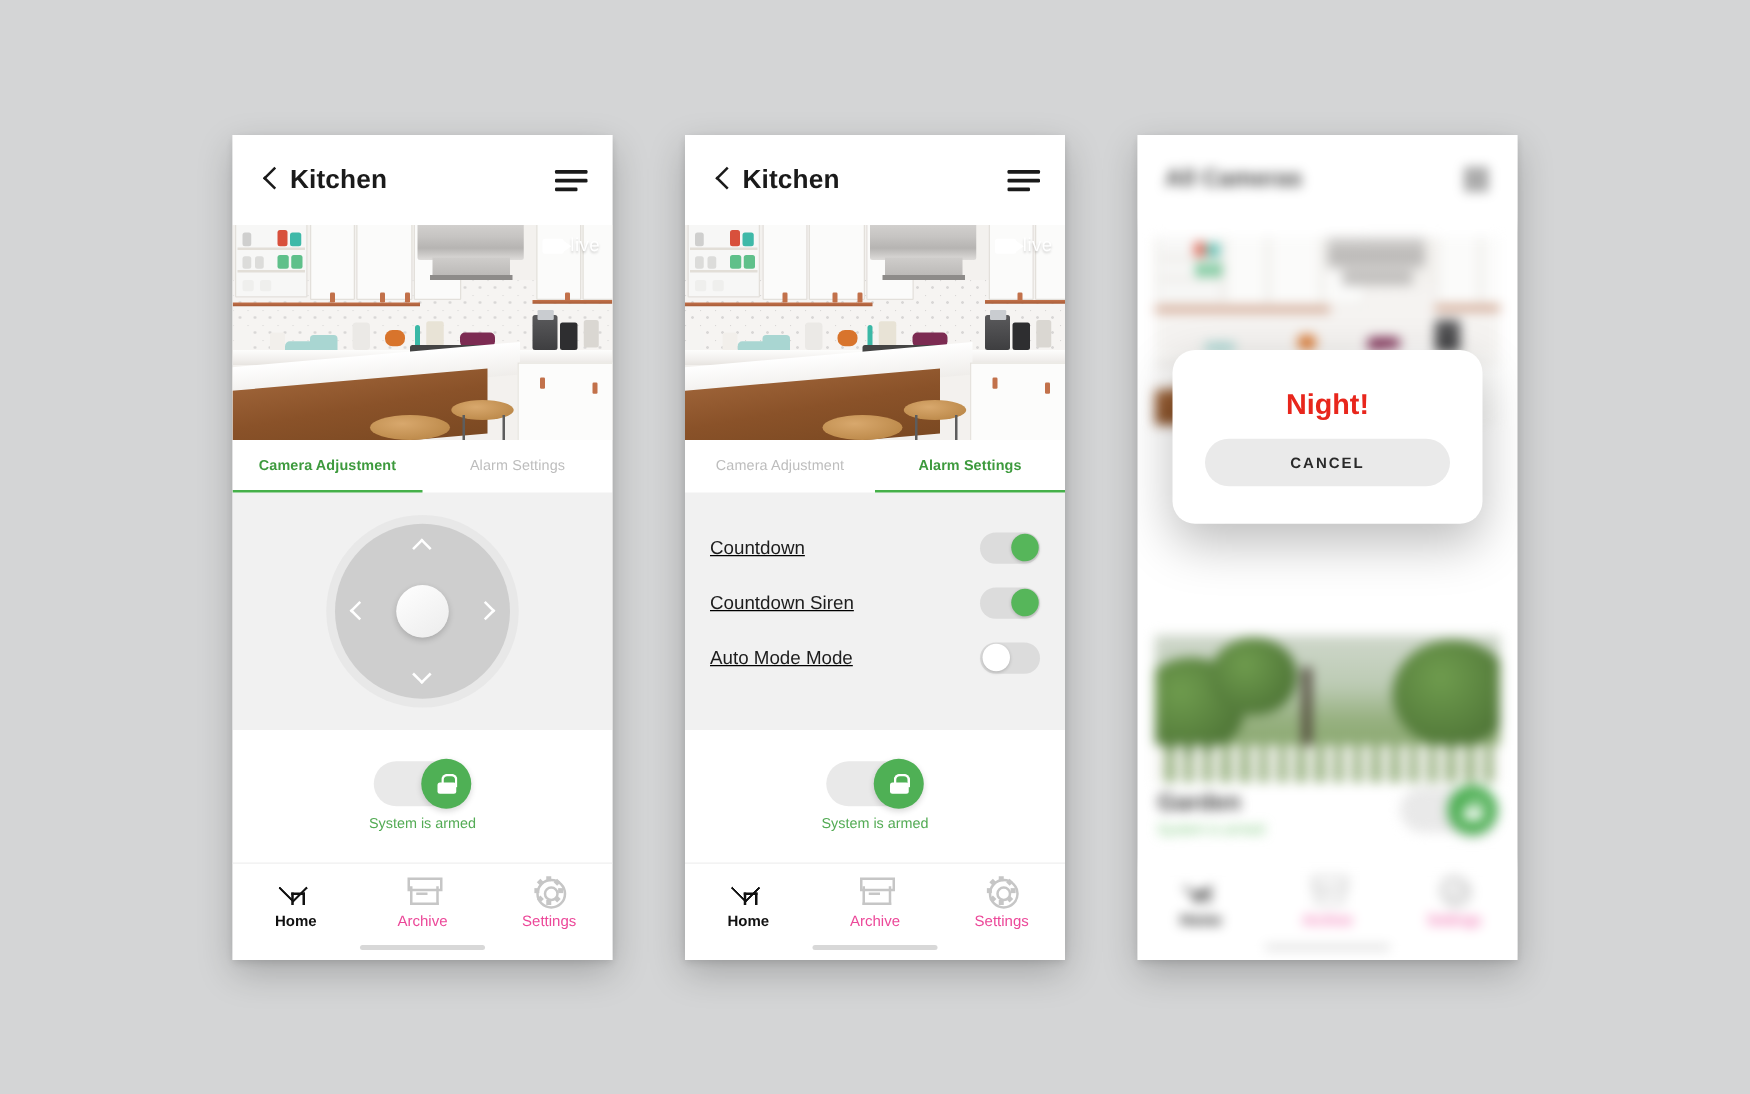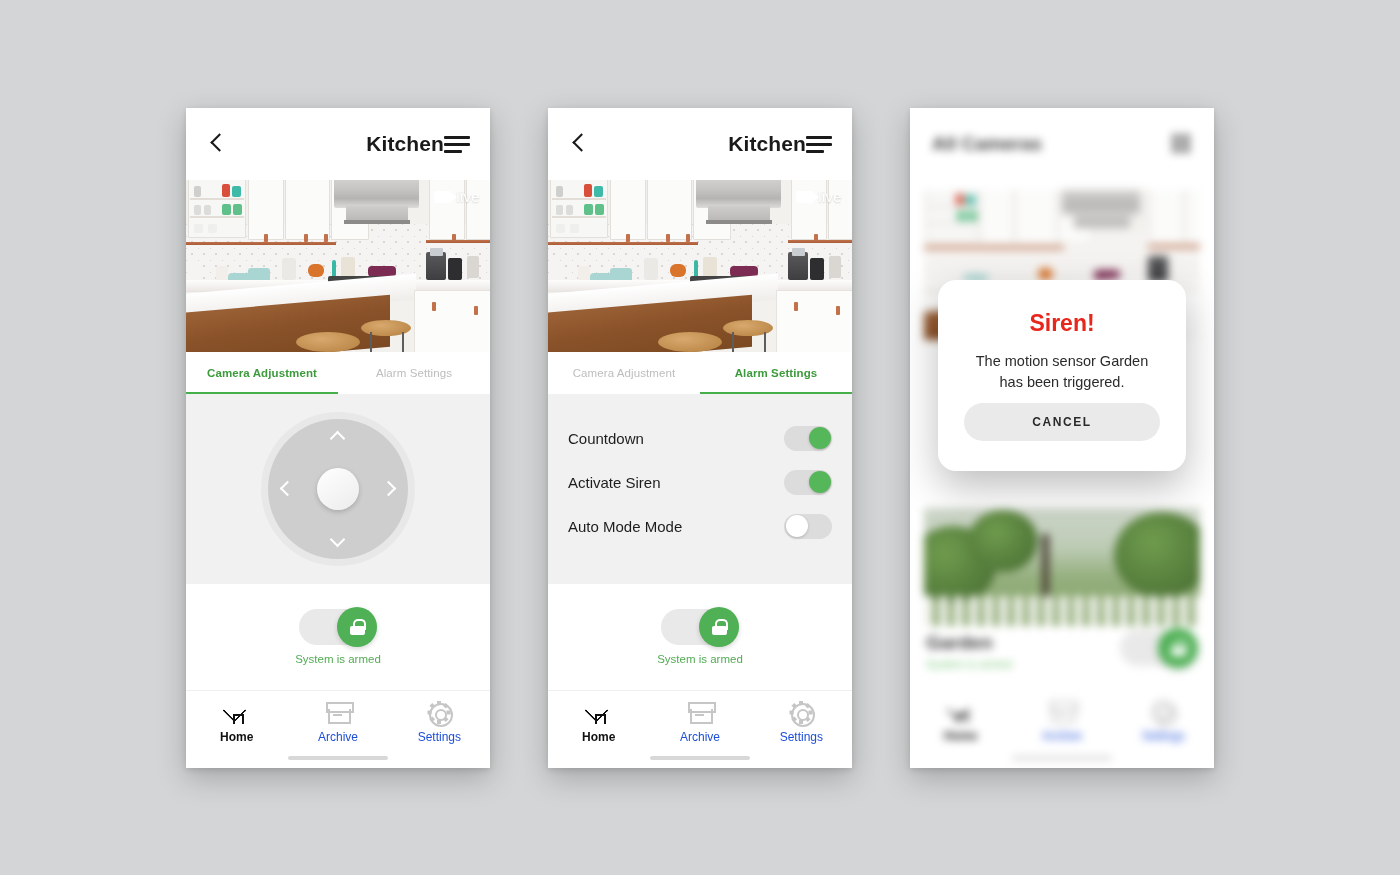--- a/index.html
+++ b/index.html
@@ -36,21 +36,21 @@
   }
   .back-btn::before {
     content: ""; position: absolute;
     left: 7px; top: 5px;
     width: 11px; height: 11px;
     border-left: 2.4px solid #1a1a1a;
     border-bottom: 2.4px solid #1a1a1a;
     transform: rotate(45deg);
   }
   .header-title {
-    flex: 1; text-align: right;
+    flex: 1; text-align: left;
     font-size: 21px; font-weight: bold; color: #1a1a1a;
     letter-spacing: .1px;
   }
   .menu-btn {
     width: 26px; height: 26px; flex: 0 0 26px;
     display: flex; flex-direction: column; justify-content: center;
     gap: 4px; cursor: pointer;
   }
   .menu-btn i { display: block; height: 3px; background: #1a1a1a; border-radius: 1px; }
   .menu-btn i:nth-child(1) { width: 26px; }
@@ -141,21 +141,21 @@
     font-size: 11.5px; cursor: pointer; position: relative;
     color: #bdbdbd; letter-spacing: .1px;
   }
   .tab.active { color: #3d9a3d; font-weight: bold; }
   .tab.active::after {
     content: ""; position: absolute; left: 0; right: 0; bottom: 0;
     height: 2.5px; background: #45b049;
   }
 
   
-  .panel { background: #f1f1f1; }
+  .panel { background: #f1f1f1; text-decoration: underline; }
   .panel-dpad { height: 190px; display: flex; align-items: center; justify-content: center; }
 
   .dpad {
     width: 140px; height: 140px; border-radius: 50%;
     background: #cecece;
     box-shadow: 0 0 0 7px #e8e8e8;
     position: relative;
   }
   .dpad .chev {
     position: absolute; width: 11px; height: 11px;
@@ -225,21 +225,21 @@
 
   
   .tabbar {
     height: 78px; background: #fff; border-top: 1px solid #efefef;
     display: flex; align-items: flex-start; padding-top: 10px; position: relative;
   }
   .nav-item {
     flex: 1; display: flex; flex-direction: column;
     align-items: center; gap: 6px; cursor: pointer;
   }
-  .nav-label { font-size: 12px; color: #1d4ed8; }
+  .nav-label { font-size: 12px; color: #ec4899; }
   .nav-item.active .nav-label { color: #111; font-weight: bold; }
 
   .ico { width: 24px; height: 23px; position: relative; }
   
   .ico-home::before {
     content: ""; position: absolute; left: 1px; top: 1px;
     width: 15px; height: 15px; border: 2px solid currentColor;
     border-top: none; border-right: none; transform: rotate(-45deg);
     border-radius: 1px;
   }
@@ -557,21 +557,21 @@
     </div>
 
     <div class="panel panel-settings">
       <div class="srow">
         <div class="srow-label">Countdown</div>
         <div class="switch on">
             <span class="knob"></span>
           </div>
       </div>
       <div class="srow">
-        <div class="srow-label">Activate Siren</div>
+        <div class="srow-label">Countdown Siren</div>
         <div class="switch on">
             <span class="knob"></span>
           </div>
       </div>
       <div class="srow">
         <div class="srow-label">Auto Mode Mode</div>
         <div class="switch off">
             <span class="knob"></span>
           </div>
       </div>
@@ -697,19 +697,18 @@
                 <i style="transform:rotate(135deg)"></i>
               </span>
           </div>
           <div class="nav-label">Settings</div>
         </div>
         <div class="home-indicator"></div>
       </div>
     </div>
 
     <div class="modal">
-      <div class="modal-title">Siren!</div>
-      <div class="modal-msg">The motion sensor Garden has been triggered.</div>
+      <div class="modal-title">Night!</div>
       <button class="modal-btn btn-secondary">CANCEL</button>
     </div>
   </div>
 
 </div>
 
 </body></html>

